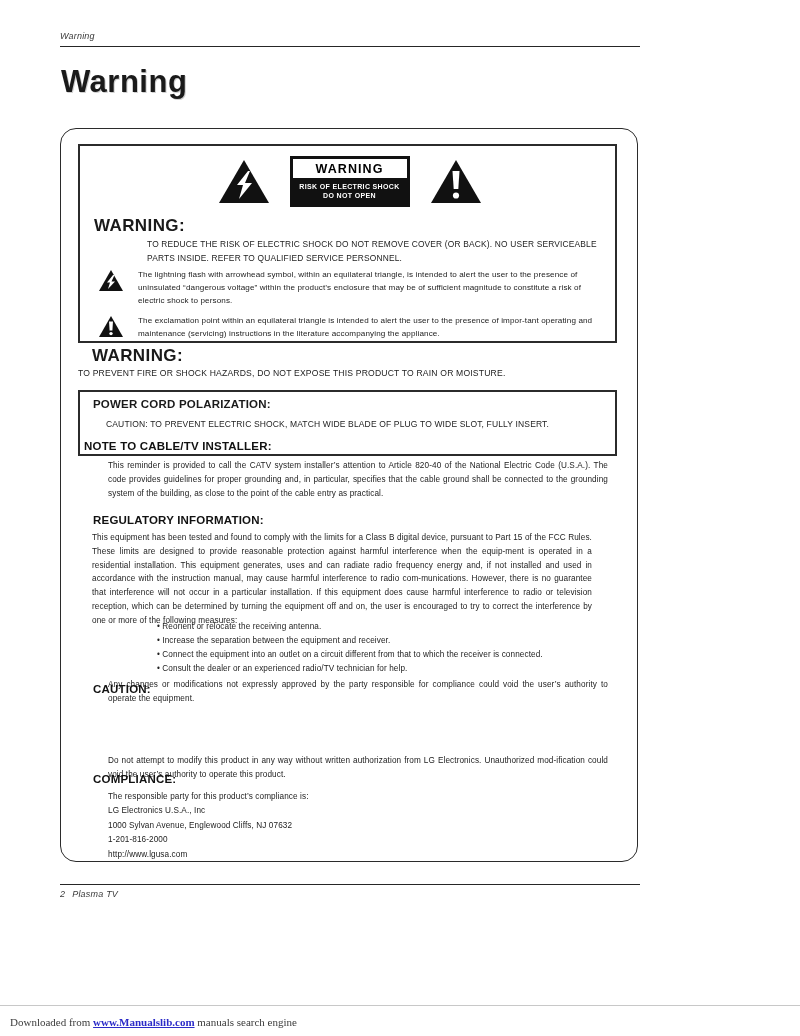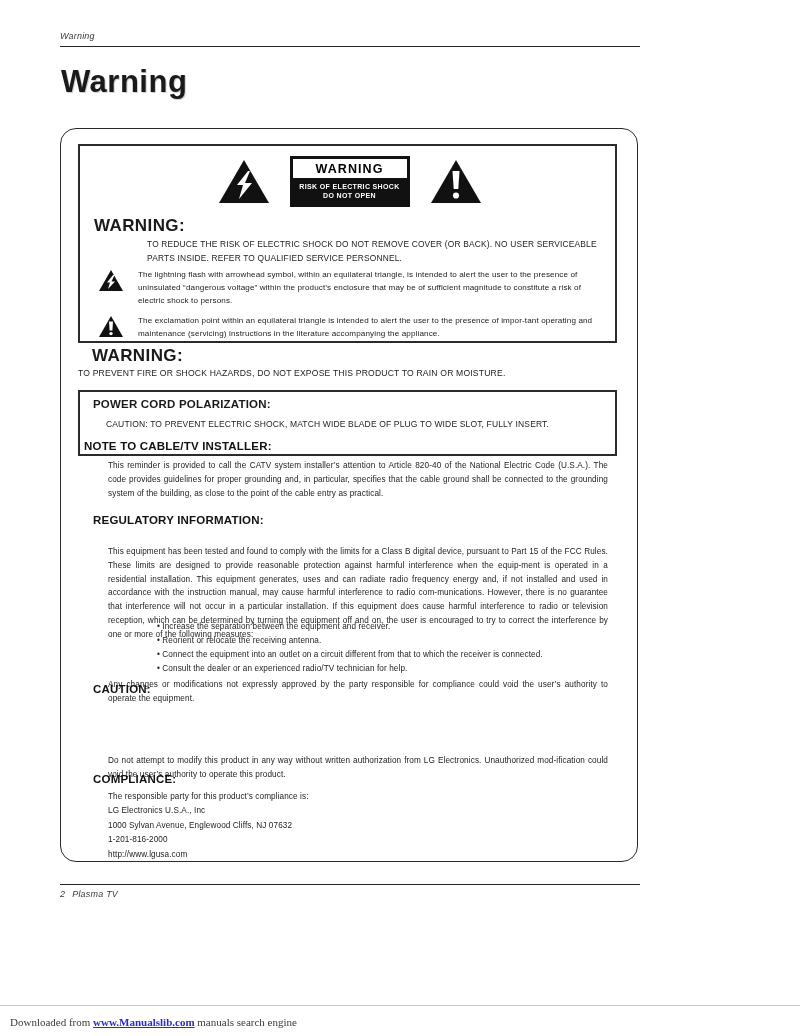--- a/index.html
+++ b/index.html
@@ -208,21 +208,21 @@
     line-height: 1.68;
     letter-spacing: .1px;
     color: #222;
     text-align: justify;
   }
 
   .s-cable-h { left: 84px; top: 440px; }
   .s-cable-b { left: 108px; top: 459px; width: 500px; }
 
   .s-reg-h   { left: 93px; top: 514px; }
-  .s-reg-b   { left: 108px; top: 531px; width: 500px; margin-top: 14px; }
+  .s-reg-b   { left: 92px; top: 531px; width: 500px; }
 
   .bullets {
     position: absolute;
     left: 157px;
     top: 620px;
     width: 452px;
     font-size: 8.2px;
     line-height: 1.72;
     letter-spacing: .1px;
     color: #222;
@@ -342,22 +342,22 @@
   <div class="pcp-body">CAUTION: TO PREVENT ELECTRIC SHOCK, MATCH WIDE BLADE OF PLUG TO WIDE SLOT, FULLY INSERT.</div>
 </div>
 
 <div class="sec-head s-cable-h">NOTE TO CABLE/TV INSTALLER:</div>
 <div class="sec-body s-cable-b">This reminder is provided to call the CATV system installer’s attention to Article 820-40 of the National Electric Code (U.S.A.). The code provides guidelines for proper grounding and, in particular, specifies that the cable ground shall be connected to the grounding system of the building, as close to the point of the cable entry as practical.</div>
 
 <div class="sec-head s-reg-h">REGULATORY INFORMATION:</div>
 <div class="sec-body s-reg-b">This equipment has been tested and found to comply with the limits for a Class B digital device, pursuant to Part 15 of the FCC Rules. These limits are designed to provide reasonable protection against harmful interference when the equip-ment is operated in a residential installation. This equipment generates, uses and can radiate radio frequency energy and, if not installed and used in accordance with the instruction manual, may cause harmful interference to radio com-munications. However, there is no guarantee that interference will not occur in a particular installation. If this equipment does cause harmful interference to radio or television reception, which can be determined by turning the equipment off and on, the user is encouraged to try to correct the interference by one or more of the following measures:</div>
 
 <div class="bullets">
+  <div>• Reorient or relocate the receiving antenna.</div>
   <div>• Increase the separation between the equipment and receiver.</div>
-  <div>• Reorient or relocate the receiving antenna.</div>
   <div>• Connect the equipment into an outlet on a circuit different from that to which the receiver is connected.</div>
   <div>• Consult the dealer or an experienced radio/TV technician for help.</div>
 </div>
 
 <div class="sec-body s-reg-b2">Any changes or modifications not expressly approved by the party responsible for compliance could void the user’s authority to operate the equipment.</div>
 
 <div class="sec-head s-caution-h">CAUTION:</div>
 <div class="sec-body s-caution-b">Do not attempt to modify this product in any way without written authorization from LG Electronics. Unauthorized mod-ification could void the user’s authority to operate this product.</div>
 
 <div class="sec-head s-comp-h">COMPLIANCE:</div>

